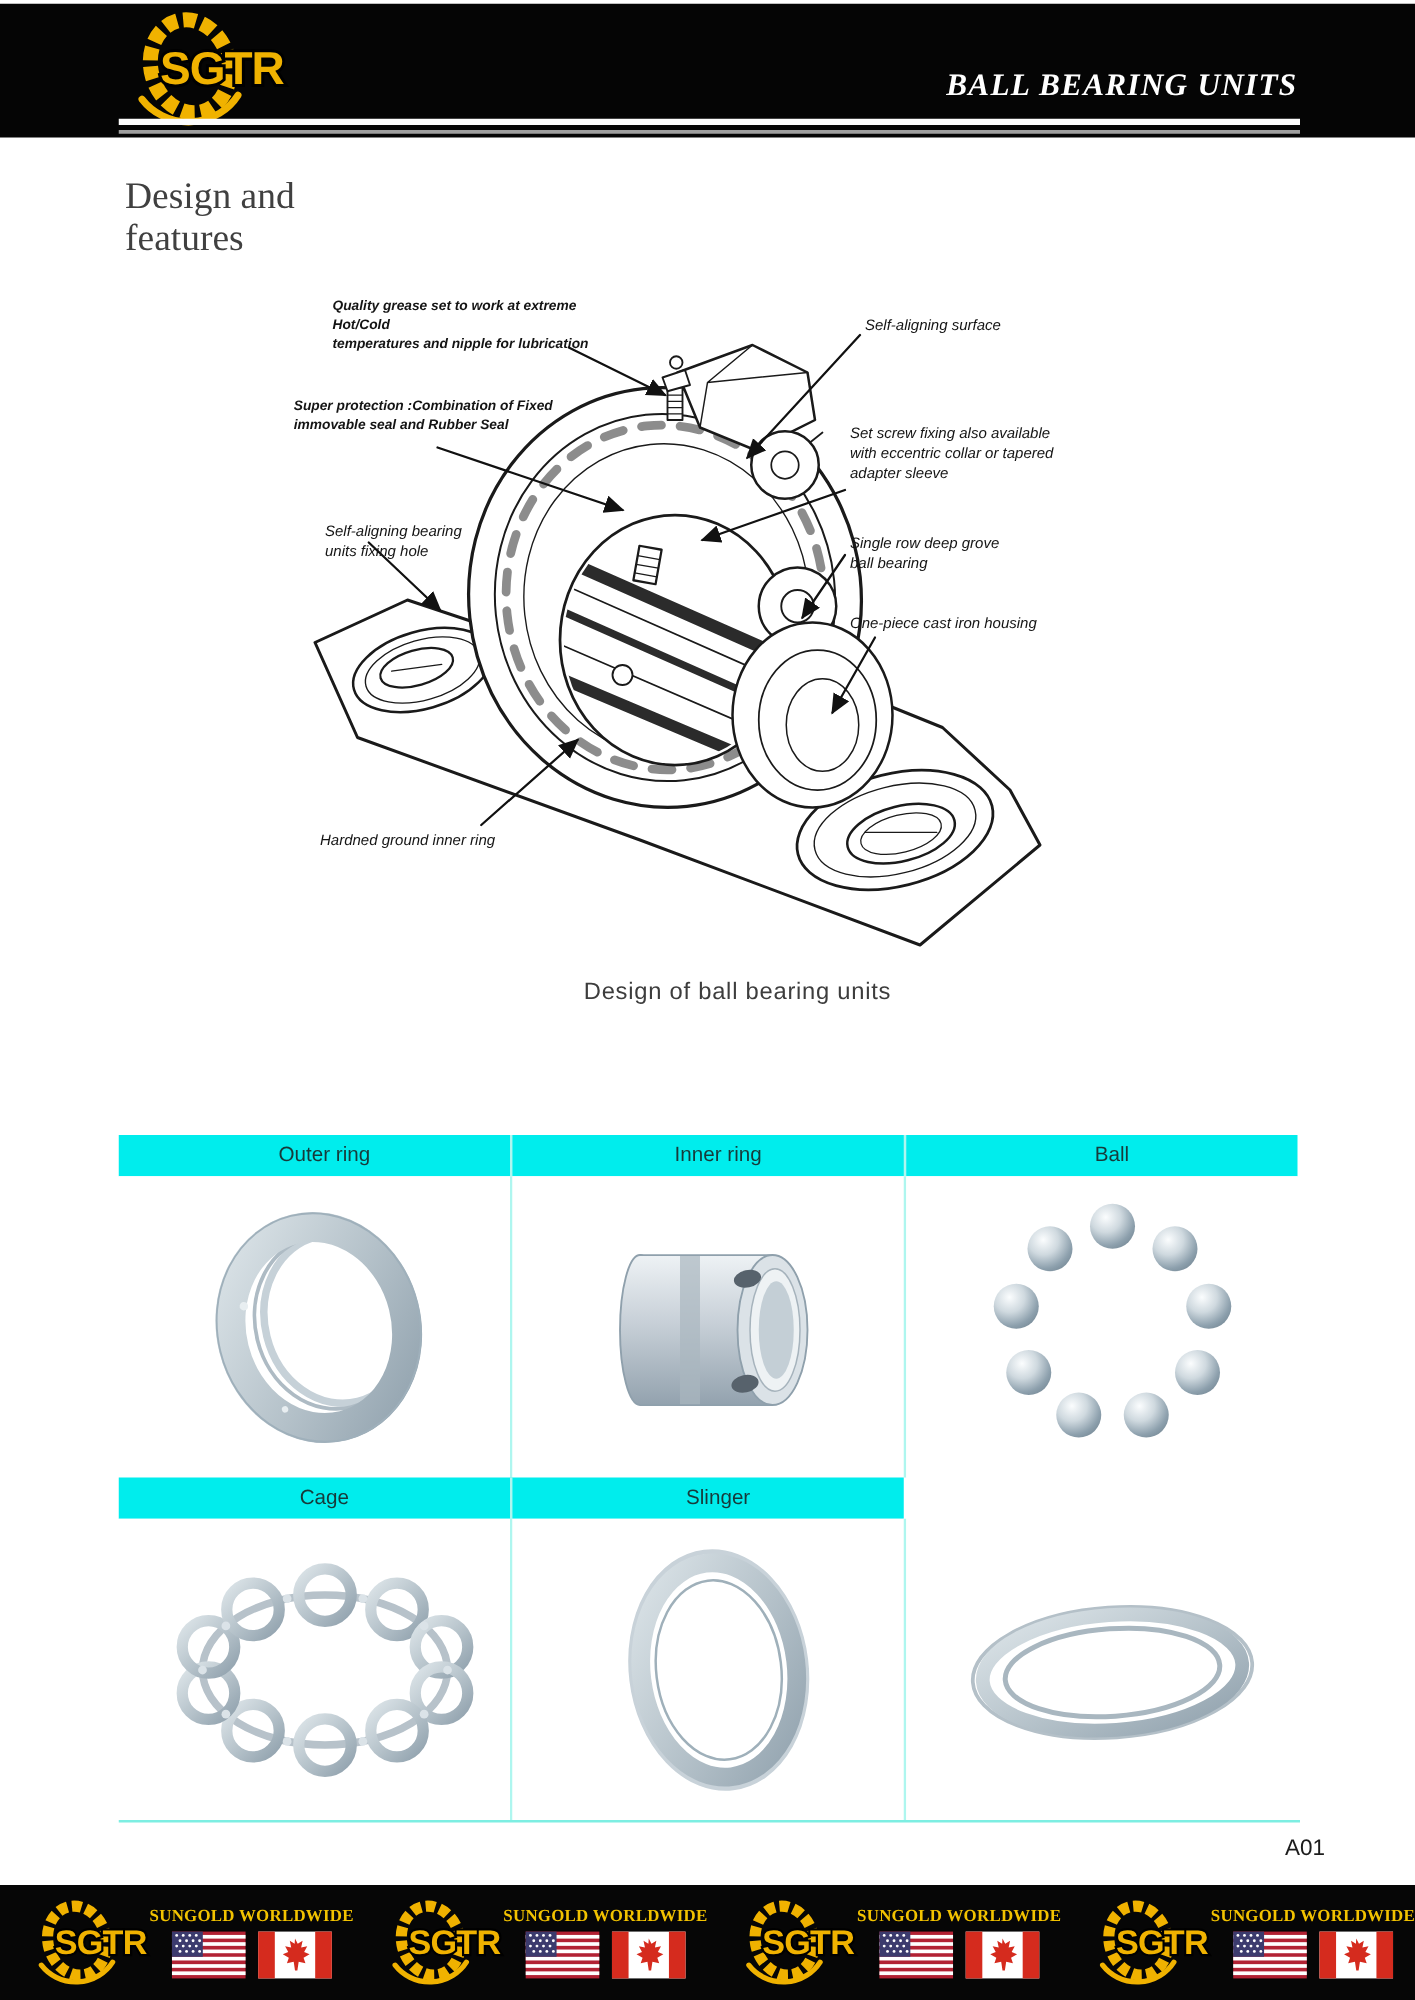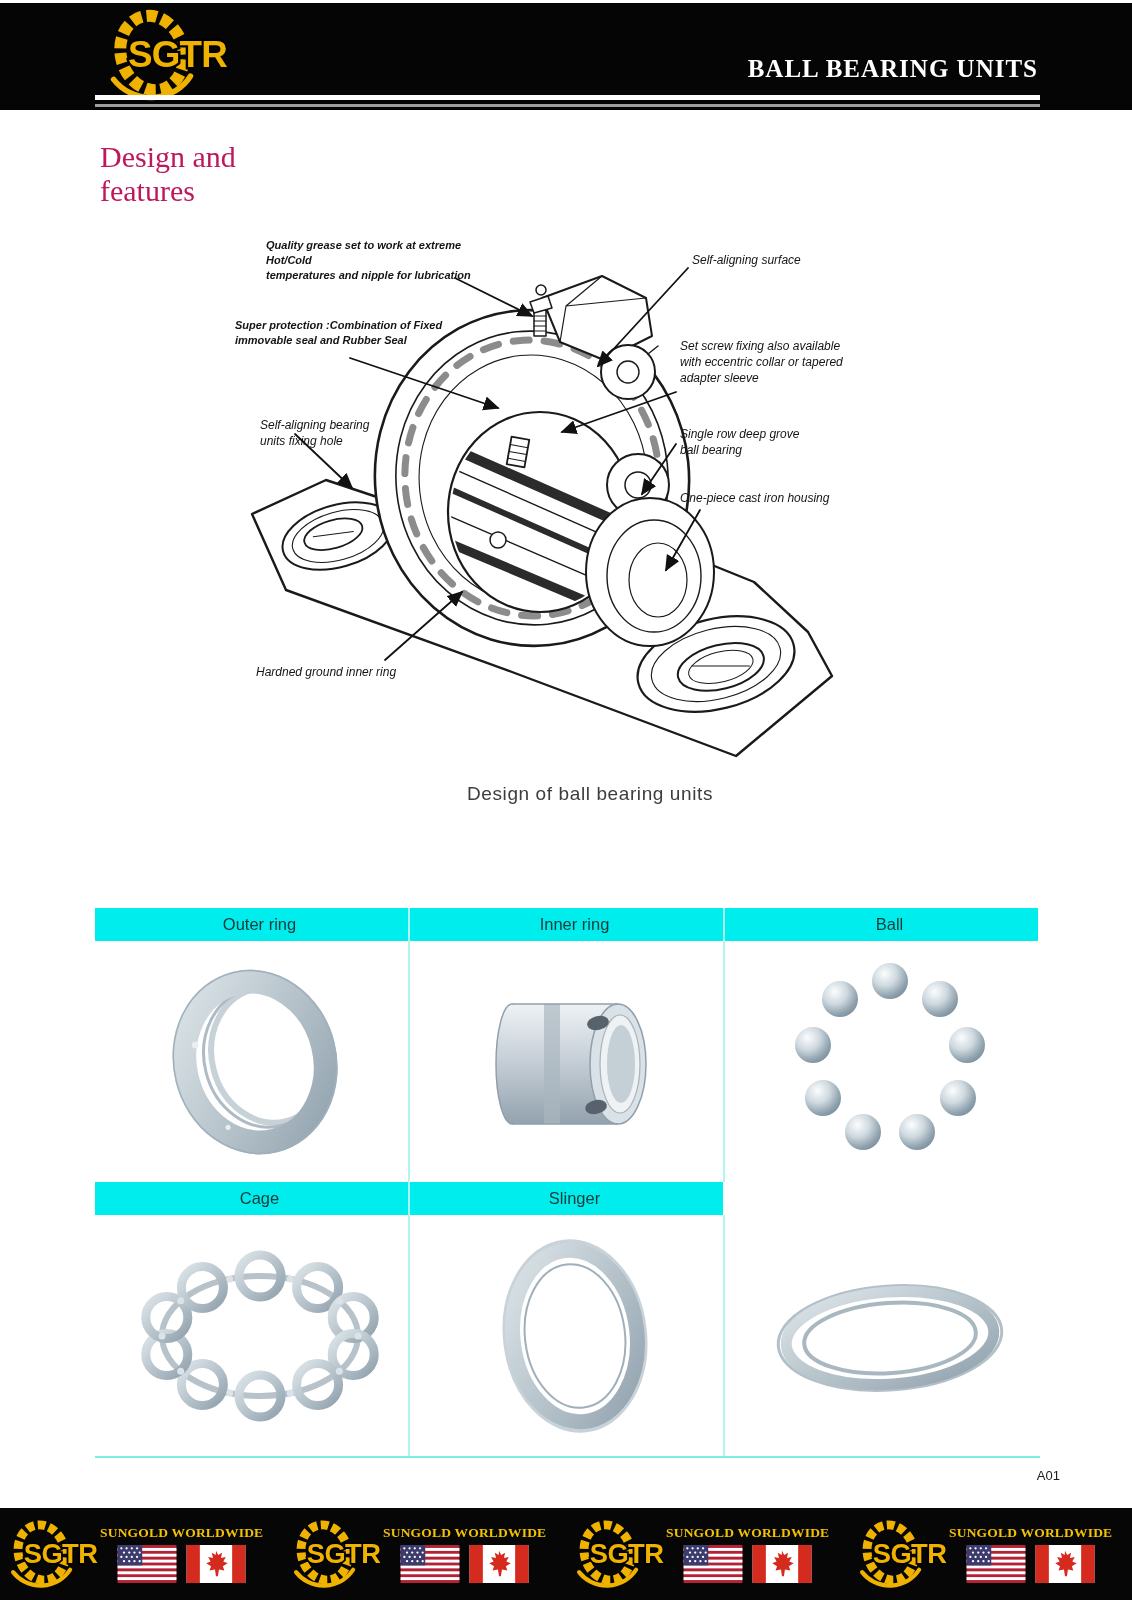--- a/index.html
+++ b/index.html
@@ -3,27 +3,27 @@
 <meta charset="utf-8">
 <style>
   html,body{margin:0;padding:0;background:#888;}
   .page{position:relative;width:1132px;height:1600px;background:#fff;margin:0 auto;
         font-family:"Liberation Sans", sans-serif;overflow:hidden;}
 
   
   .header{position:absolute;left:0;top:3px;width:1132px;height:107px;background:#050505;}
   .header-logo{position:absolute;left:86px;top:6px;width:160px;height:92px;}
   .header-title{position:absolute;right:94px;top:52px;color:#fff;
-    font-family:"Liberation Serif", serif;font-weight:bold;
+    font-family:"Liberation Serif", serif;font-style:italic;font-weight:bold;
     font-size:25px;letter-spacing:1px;}
   .rule-thick{position:absolute;left:95px;top:92px;width:945px;height:5px;background:#fdfdfd;}
   .rule-thin{position:absolute;left:95px;top:101px;width:945px;height:3px;background:#9f9f9f;}
 
   
-  .section-title{position:absolute;left:100px;top:140px;color:#be185d;
+  .section-title{position:absolute;left:100px;top:140px;color:#404040;
     font-family:"Liberation Serif", serif;font-size:30px;line-height:1.13;}
 
   
   .diagram{position:absolute;left:230px;top:240px;width:720px;height:545px;}
   .diagram svg{position:absolute;left:0;top:0;}
   .dlabel{position:absolute;font-size:11px;line-height:1.35;color:#141414;font-style:italic;}
   .dlabel.bold{font-weight:bold;font-size:11px;}
   .dlabel.soft{font-size:12px;font-weight:500;}
   .dlabel span{display:block;}
   .caption{position:absolute;left:230px;top:783px;width:720px;text-align:center;
@@ -35,26 +35,26 @@
   .comp-row{display:flex;}
   .comp-head{height:33px;background:#00eded;display:flex;align-items:center;justify-content:center;
     font-size:16.5px;color:#173a3a;}
   .comp-cell{height:241px;background:#fff;display:flex;align-items:center;justify-content:center;}
   .c1,.c2{border-right:2px solid #aef6ef;}
   .col{width:315px;box-sizing:border-box;padding-left:16px;}
   .comp-row .col:last-child{width:313px;}
 
   
   .page-num{position:absolute;left:960px;top:1468px;width:100px;text-align:right;
-    font-size:13px;color:#1c1c1c;}
+    font-size:18px;color:#1c1c1c;}
 
   
   .footer{position:absolute;left:0;top:1508px;width:1132px;height:92px;background:#060606;
     display:flex;}
-  .footer-unit{width:283px;display:flex;align-items:center;justify-content:flex-start;}
+  .footer-unit{width:283px;display:flex;align-items:center;justify-content:flex-end;}
   .f-logo{width:104px;height:76px;flex:none;margin-right:-4px;}
   .f-right{display:flex;flex-direction:column;align-items:center;}
   .f-tagline{font-family:"Liberation Serif", serif;font-weight:bold;font-size:13.5px;
     color:#f2c200;letter-spacing:.2px;margin-bottom:4px;white-space:nowrap;}
   .f-flags{display:flex;gap:9px;}
   .f-flags svg{display:block;}
 
   .hidden-defs{position:absolute;width:0;height:0;overflow:hidden;}
 </style>
 </head>

